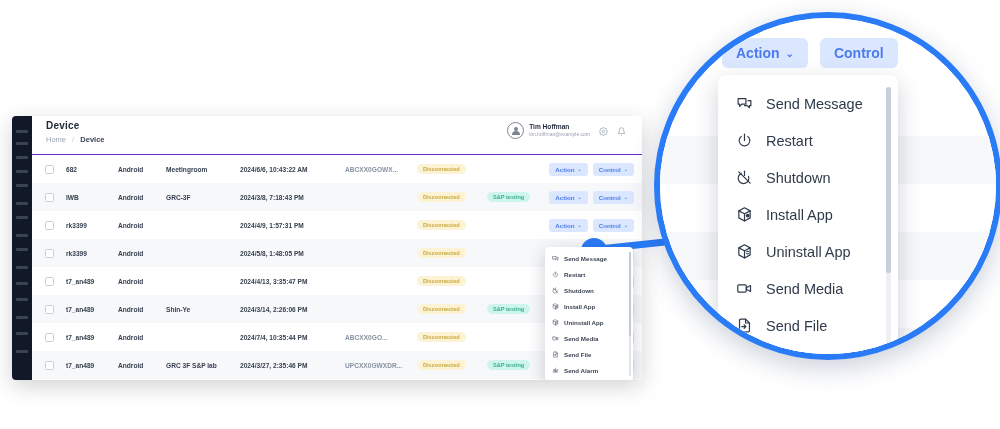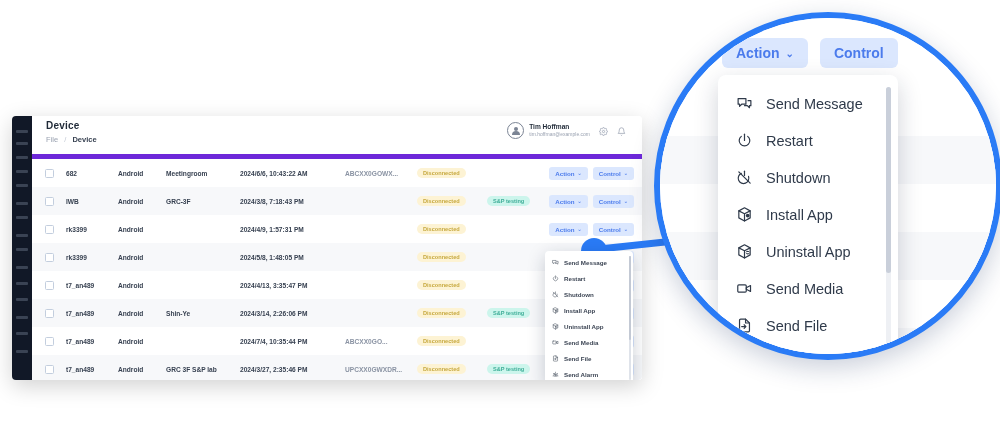--- a/index.html
+++ b/index.html
@@ -23,21 +23,21 @@
   }
   .side-ghost{
     position:absolute;left:4px;width:12px;height:3px;border-radius:1px;
     background:#3a4354;
   }
 
   #app-body{position:absolute;left:20px;top:0;right:0;bottom:0;background:#ffffff;}
 
   
   #page-header{
-    position:relative;height:38px;border-bottom:5px solid #6d28d9;background:#fff;
+    position:relative;height:38px;border-bottom:1px solid #6d28d9;background:#fff;
   }
   #page-title{
     position:absolute;left:14px;top:4px;font-size:10px;font-weight:bold;color:#1f2937;
     letter-spacing:.2px;
   }
   #breadcrumb{
     position:absolute;left:14px;top:19px;font-size:7.5px;color:#9aa2b1;
   }
   #breadcrumb .crumb-cur{color:#374151;font-weight:bold;}
   #breadcrumb .sep{margin:0 4px;color:#c3c9d4;}
@@ -166,21 +166,21 @@
     <div class="side-ghost" style="top:216px"></div>
     <div class="side-ghost" style="top:234px"></div>
   </div>
 
   <div id="app-body">
 
     <div id="page-header">
       <div id="page-title">Device</div>
 
       <div id="breadcrumb">
-        <span>File</span>
+        <span>Home</span>
         <span class="sep">/</span>
         <span class="crumb-cur">Device</span>
       </div>
 
       <div id="user-box">
         <div id="avatar">
           <div class="head"></div>
             <div class="body"></div>
         </div>
         <div>

